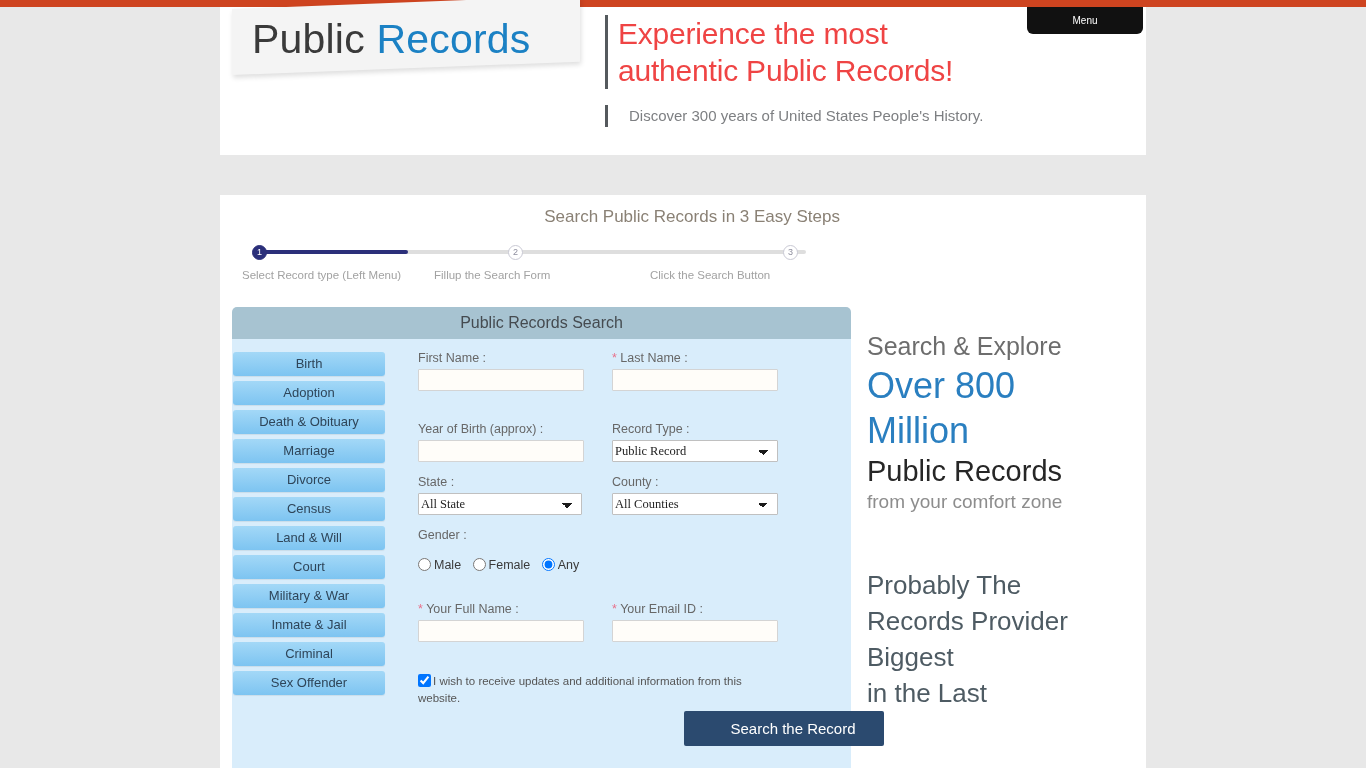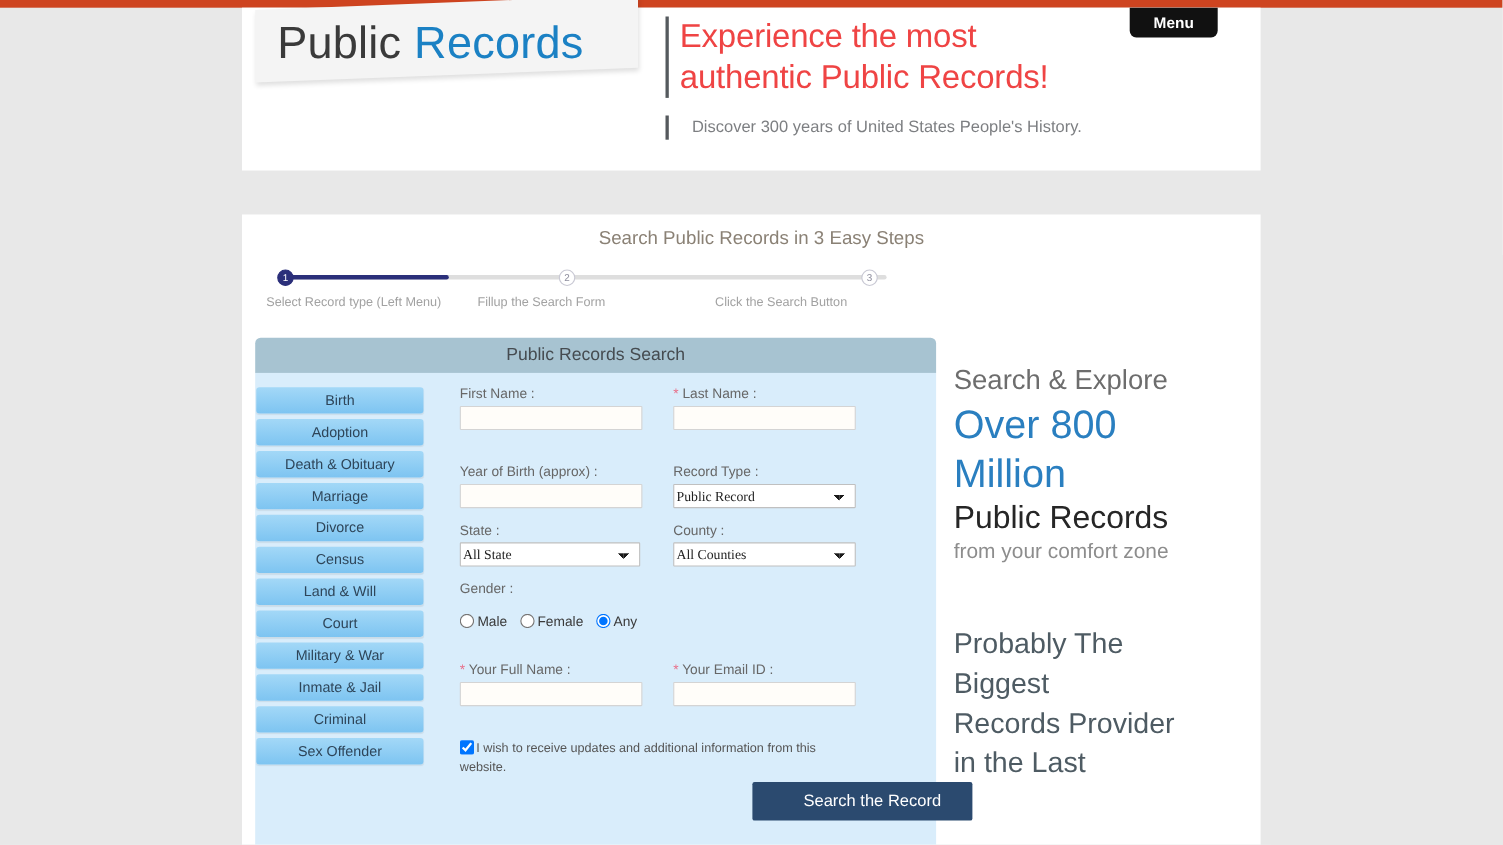--- a/index.html
+++ b/index.html
@@ -56,25 +56,25 @@
   }
   .subline {
     position: absolute; left: 385px; top: 98px; width: 420px;
     border-left: 3px solid #55595d;
     padding-left: 21px;
     font-size: 15px; line-height: 22px; color: #7d7f82;
   }
 
   .menu-button {
     position: absolute; left: 807px; top: 0px;
-    width: 80px; height: 27px;
+    width: 116px; height: 27px;
     background: #111111; color: #ffffff;
     border-radius: 0 0 6px 6px;
     text-align: center; line-height: 27px;
-    font-size: 14px; cursor: pointer; font-weight: bold;
+    font-size: 10px; cursor: pointer;
   }
 
   
   .main-panel {
     position: absolute; left: 220px; top: 195px;
     width: 926px; height: 573px;
     background: #ffffff;
   }
 
   
@@ -301,19 +301,19 @@
     <div class="promo">
       <div class="promo-small">Search &amp; Explore</div>
       <div class="promo-blue">Over 800</div>
       <div class="promo-blue">Million</div>
       <div class="promo-dark">Public Records</div>
       <div class="promo-sub">from your comfort zone</div>
     </div>
 
     <div class="promo2">
       <div>Probably The</div>
+      <div>Records Provider</div>
       <div>Biggest</div>
-      <div>Records Provider</div>
       <div>in the Last</div>
     </div>
 
   </div>
 </div>
 
 </body></html>

